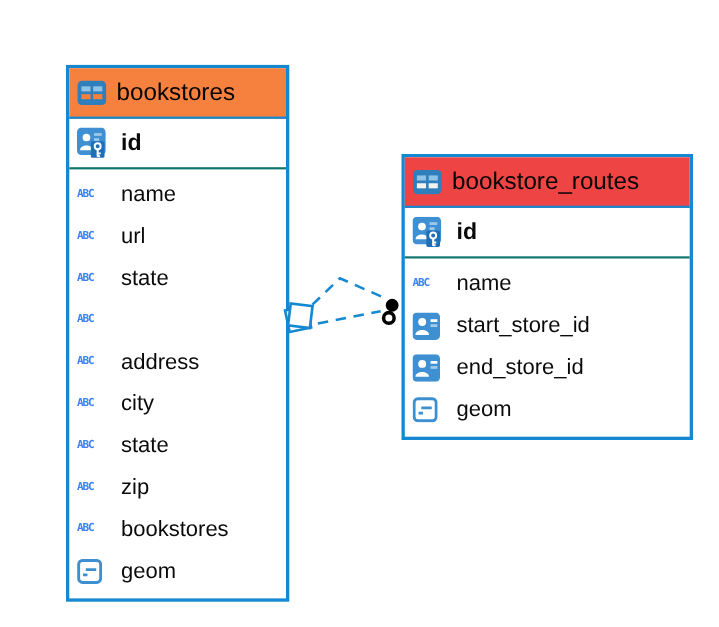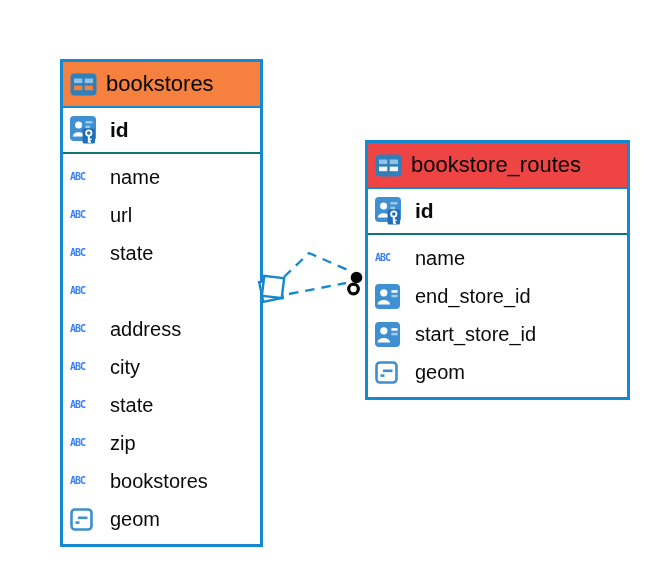--- a/index.html
+++ b/index.html
@@ -197,33 +197,33 @@
         <div class="row">
           <span class="icon-box">
             <svg width="25" height="25" viewBox="0 0 25 25">
        <rect x="0" y="0" width="25" height="25" rx="4" fill="#3E90D2"></rect>
        <circle cx="8.8" cy="8.8" r="3.6" fill="#fff"></circle>
        <path d="M2.6 20.6 C2.6 14.6 15 14.6 15 20.6 Z" fill="#fff"></path>
        <rect x="16.4" y="6.2" width="6.2" height="2.5" fill="#fff"></rect>
        <rect x="16.4" y="10.8" width="6.2" height="2.5" fill="#A5CDEB"></rect>
      </svg>
           </span>
-          <span class="cname">end_store_id</span>
+          <span class="cname">start_store_id</span>
         </div>
         <div class="row">
           <span class="icon-box">
             <svg width="25" height="25" viewBox="0 0 25 25">
        <rect x="0" y="0" width="25" height="25" rx="4" fill="#3E90D2"></rect>
        <circle cx="8.8" cy="8.8" r="3.6" fill="#fff"></circle>
        <path d="M2.6 20.6 C2.6 14.6 15 14.6 15 20.6 Z" fill="#fff"></path>
        <rect x="16.4" y="6.2" width="6.2" height="2.5" fill="#fff"></rect>
        <rect x="16.4" y="10.8" width="6.2" height="2.5" fill="#A5CDEB"></rect>
      </svg>
           </span>
-          <span class="cname">start_store_id</span>
+          <span class="cname">end_store_id</span>
         </div>
         <div class="row">
           <span class="icon-box">
             <svg width="23" height="23" viewBox="0 0 23 23">
        <rect x="1.5" y="1.5" width="20" height="20" rx="3.5" fill="#fff" stroke="#3D8FD0" stroke-width="2.6"></rect>
        <line x1="8" y1="9.8" x2="17.5" y2="9.8" stroke="#3D8FD0" stroke-width="2.6"></line>
        <line x1="5.5" y1="14.6" x2="9.5" y2="14.6" stroke="#3D8FD0" stroke-width="2.6"></line>
      </svg>
           </span>
           <span class="cname">geom</span>

